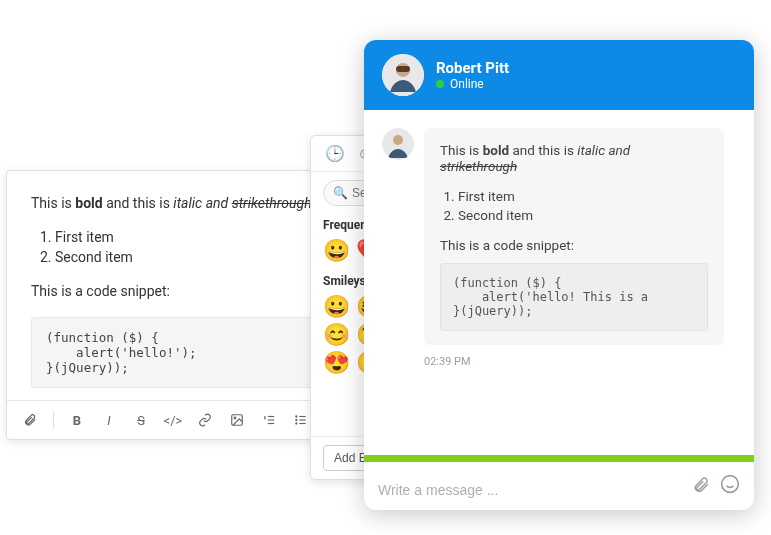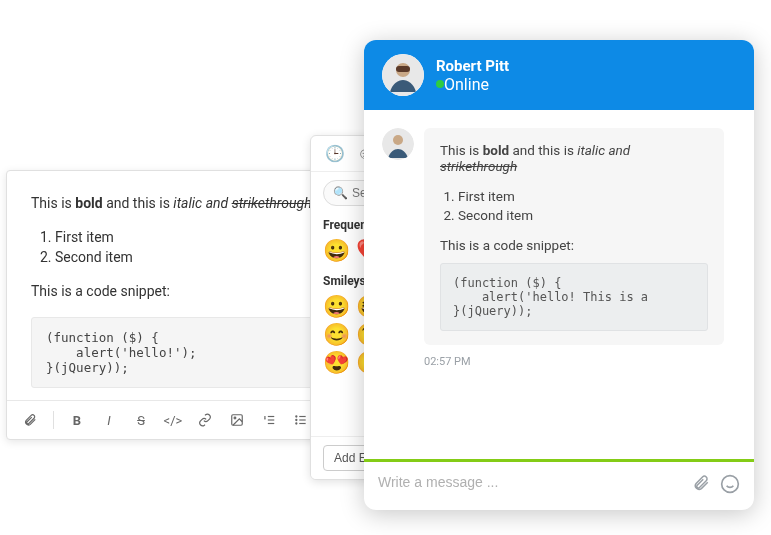--- a/index.html
+++ b/index.html
@@ -27,34 +27,34 @@
 .emoji-section{padding:4px 12px;font-size:12px;font-weight:700;color:#333}
 .emoji-grid{display:flex;flex-wrap:wrap;gap:6px;padding:4px 12px 8px}
 .emoji-grid span{font-size:22px;line-height:1}
 .emoji-footer{position:absolute;bottom:0;left:0;right:0;border-top:1px solid #eee;padding:8px 12px;background:#fff}
 .emoji-add-btn{border:1px solid #ccc;background:#fff;border-radius:4px;padding:5px 10px;font-size:12px;color:#555}
 .chat-panel{position:absolute;left:364px;top:40px;width:390px;height:470px;background:#fff;border-radius:12px;box-shadow:0 4px 24px rgba(0,0,0,.22);overflow:hidden;display:flex;flex-direction:column}
 .chat-header{background:#0d8ae6;color:#fff;padding:14px 18px;display:flex;align-items:center;gap:12px}
 .avatar{width:42px;height:42px;border-radius:50%;background:#fff;display:flex;align-items:center;justify-content:center;overflow:hidden;flex-shrink:0}
 .avatar svg{width:42px;height:42px}
 .chat-header-txt .name{font-weight:700;font-size:15px}
-.chat-header-txt .status{font-size:16px;display:flex;align-items:center;gap:0;margin-top:0}
+.chat-header-txt .status{font-size:12px;display:flex;align-items:center;gap:6px;margin-top:0}
 .dot{width:8px;height:8px;border-radius:50%;background:#2ecc40;display:inline-block}
 .chat-body{flex:1;padding:18px;overflow:auto;background:#fff}
 .msg-row{display:flex;gap:10px}
 .msg-avatar{width:32px;height:32px;border-radius:50%;flex-shrink:0;overflow:hidden}
 .msg-avatar svg{width:32px;height:32px}
 .msg-bubble{background:#f6f6f6;border-radius:6px;padding:14px 16px;font-size:13.5px;color:#444;max-width:300px}
 .msg-bubble .rich-line{margin-bottom:14px}
 .msg-bubble ol{margin:0 0 14px 18px}
 .msg-bubble ol li{margin:3px 0}
 .msg-bubble .code-label{margin-bottom:10px}
 .msg-bubble .code-block{background:#eceeef;border:1px solid #e0e2e4;border-radius:3px;padding:12px;font-family:Menlo,Monaco,Consolas,monospace;font-size:12px;color:#555;white-space:pre;overflow-x:auto}
 .msg-time{font-size:11px;color:#9aa0a6;margin:10px 0 0 42px}
-.chat-footer{border-top:3px solid #84cc16;padding:12px 14px;display:flex;align-items:flex-start;gap:10px}
+.chat-footer{border-top:7px solid #84cc16;padding:12px 14px;display:flex;align-items:flex-end;gap:10px}
 .chat-input{flex:1;border:none;outline:none;font-size:14px;color:#666}
 .chat-input::placeholder{color:#b0b0b0}
 .footer-icon{color:#9aa0a6;font-size:18px}
 </style>
 </head>
 <body>
 
 <div class="editor-panel">
   <div class="editor-content">
     <div class="rich-line">
@@ -194,21 +194,21 @@
         <ol>
           <li>First item</li>
           <li>Second item</li>
         </ol>
         <div class="code-label">This is a code snippet:</div>
         <div class="code-block">(function ($) {
     alert('hello! This is a
 }(jQuery));</div>
       </div>
     </div>
-    <div class="msg-time">02:57 PM</div>
+    <div class="msg-time">02:39 PM</div>
   </div>
   <div class="chat-footer">
     <input class="chat-input" placeholder="Write a message ..." style="">
     <span class="footer-icon"><svg width="18" height="18" viewBox="0 0 24 24" fill="none" stroke="currentColor" stroke-width="2">
           <path d="M21 11l-8.5 8.5a5 5 0 01-7-7L14 4a3.5 3.5 0 015 5l-9 9a2 2 0 01-3-3l8-8"></path>
         </svg></span>
     <span class="footer-icon"><svg width="20" height="20" viewBox="0 0 24 24" fill="none" stroke="currentColor" stroke-width="2">
           <circle cx="12" cy="12" r="10"></circle>
           <path d="M8 14s1.5 2 4 2 4-2 4-2"></path>
           <line x1="9" y1="9" x2="9" y2="9"></line>

